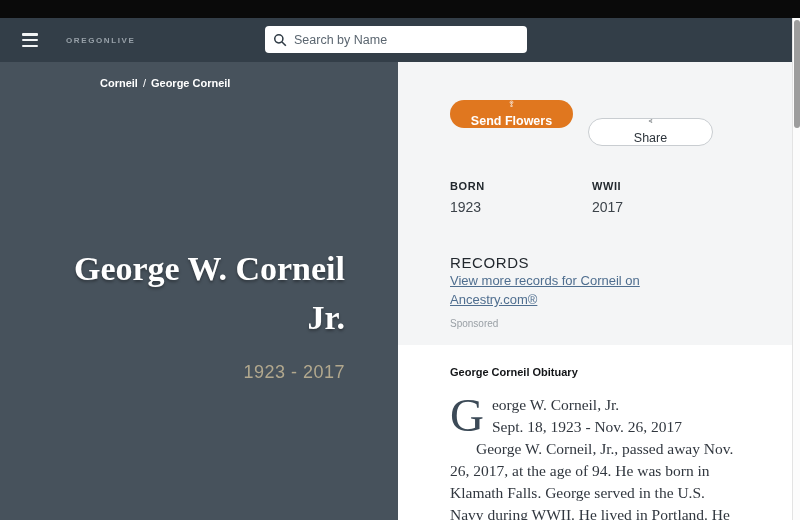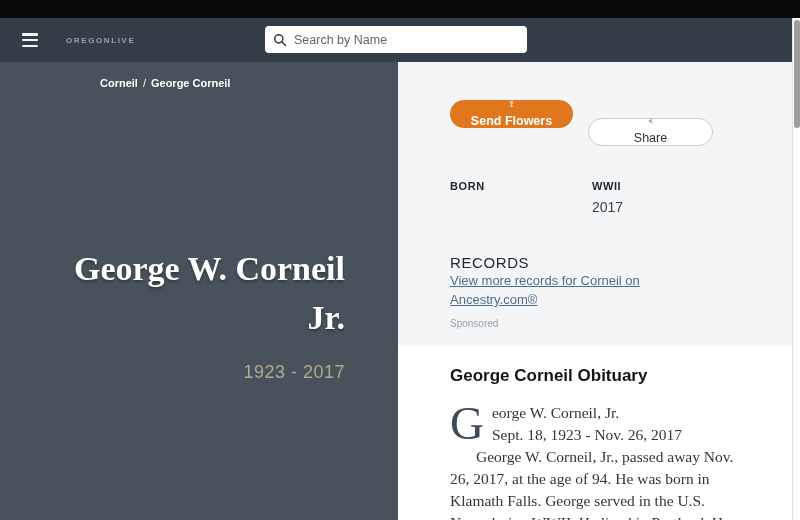--- a/index.html
+++ b/index.html
@@ -37,21 +37,21 @@
   .facts-grid { display:flex; margin-top:34px; }
   .fact { width:142px; }
   .fact .label { font-size:11px; font-weight:bold; color:#22282e; letter-spacing:0.6px; }
   .fact .value { margin-top:7px; font-size:14px; color:#3c434a; }
   .records { margin-top:24px; }
   .records .label { font-size:15px; font-weight:normal; color:#22282e; letter-spacing:0.6px;margin-top:39px; }
   .records a { display:block; width:230px; font-size:13px; line-height:19px; color:#4f6e8f; text-decoration:underline; cursor:pointer; }
   .sponsored { margin-top:9px; font-size:10px; color:#9aa0a6; }
 
   .obit-section { padding:21px 50px 0 52px; }
-  .obit-title { font-size:17px; font-weight:bold; color:#121417; }
+  .obit-title { font-size:11px; font-weight:bold; color:#121417; }
   .obit-body { margin-top:16px; width:292px; font-family:"Liberation Serif", serif; font-size:15.5px; line-height:22px; color:#31373f; }
   .dropcap { float:left; font-family:"Liberation Serif", serif; font-size:47px; line-height:37px; color:#3c4a57; margin:3px 8px 0 0; }
   .indent-spacer { display:inline-block; width:26px; }
 
   
   .scrollbar { position:absolute; top:18px; right:0; width:8px; height:502px; background:#fcfcfc; border-left:1px solid #e3e3e3; }
   .scrollbar .thumb { position:absolute; top:2px; left:1px; width:6px; height:108px; background:#9d9d9d; border-radius:3px; cursor:pointer; }
 </style>
 </head>
 <body>
@@ -108,20 +108,21 @@
                 <line x1="8.6" y1="10.6" x2="15.4" y2="6.4"></line>
                 <line x1="8.6" y1="13.4" x2="15.4" y2="17.6"></line>
               </svg>
             <span>Share</span>
           </button>
         </div>
 
         <div class="facts-grid">
           <div class="fact">
             <div class="label">BORN</div>
+            <div class="value">1923</div>
           </div>
           <div class="fact">
             <div class="label">WWII</div>
             <div class="value">2017</div>
           </div>
         </div>
 
         <div class="records">
           <div class="label">RECORDS</div>
           <a>View more records for Corneil on Ancestry.com®</a>

